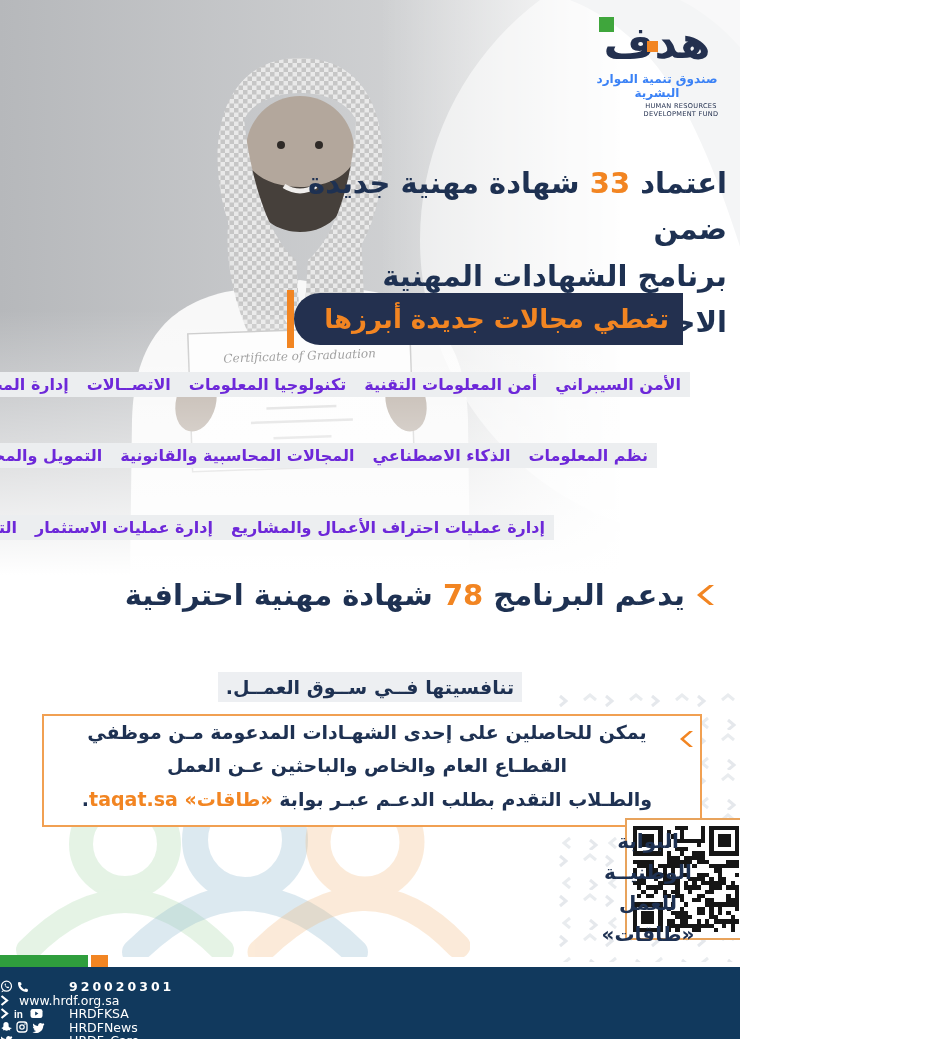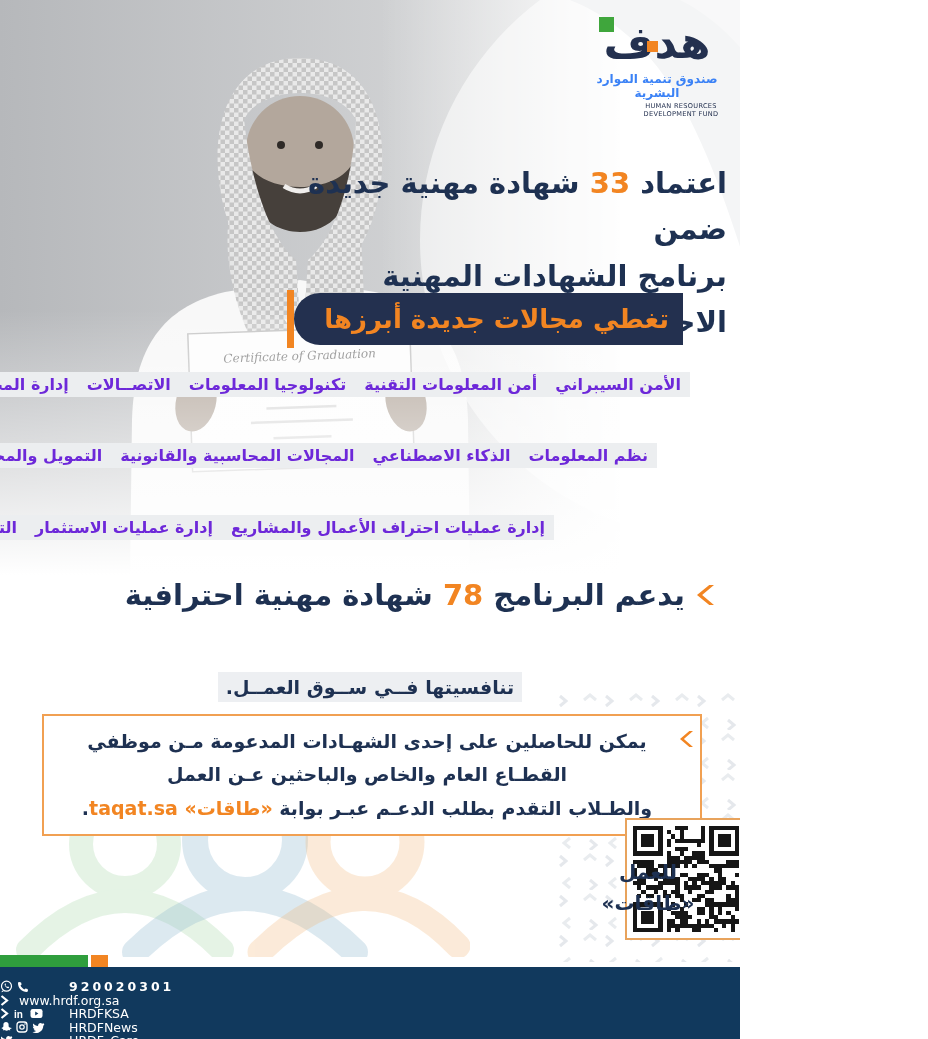--- a/index.html
+++ b/index.html
@@ -30,21 +30,21 @@
         clip-path:polygon(100% 0,30% 50%,100% 100%,72% 100%,0 50%,72% 0);}
   .chev-big{width:17px;height:20px;}
   .chev-small{width:13px;height:16px;}
   .bodyline{left:0;right:0;text-align:center;direction:rtl;font-weight:bold;
             font-size:19px;color:#1E3152;}
   .bl1{top:638px;}
   .bl2{top:676px;}
   .strip{background:#EDEFF2;padding:4px 8px;}
   
   .notice{top:714px;left:42px;right:38px;border:2px solid #F1A052;background:#fff;
-          padding:9px 26px 9px 16px;text-align:center;direction:rtl;font-weight:bold;
+          padding:0 26px 9px 16px;text-align:center;direction:rtl;font-weight:bold;
           font-size:19px;line-height:1.75;color:#1E3152;}
   .notice .bullet{position:absolute;right:7px;top:15px;}
   
   .qr-box{left:625px;top:818px;width:106px;height:106px;border:2px solid #E8A35C;
           padding:6px;background:#fff;}
   .qr-box svg{display:block;width:106px;height:106px;}
   .divider{left:763px;top:820px;width:2px;height:116px;background:#CFD6DB;}
   .qr-arrow{left:742px;top:862px;width:24px;height:28px;background:#23304F;
             clip-path:polygon(100% 0,0 50%,100% 100%,68% 50%);}
   .qr-title{right:22px;top:826px;width:140px;text-align:center;direction:rtl;
@@ -456,21 +456,21 @@
         <rect x="19" y="1" width="5" height="5" fill="#fff"></rect>
         <rect x="20" y="2" width="3" height="3" fill="#161616"></rect>
         <rect x="0" y="18" width="7" height="7" fill="#161616"></rect>
         <rect x="1" y="19" width="5" height="5" fill="#fff"></rect>
         <rect x="2" y="20" width="3" height="3" fill="#161616"></rect>
       </svg>
   </div>
   <div class="abs z1 divider"></div>
   <div class="abs z1 qr-arrow"></div>
   <div class="abs z1 qr-title">
-    <br>
+    <span>البوابة الوطنيــة</span><br>
     <span>للعمل «طاقات»</span>
   </div>
   <svg class="abs z1 phone-ic" width="62" height="70" viewBox="0 0 62 70">
     <rect x="2" y="2" width="58" height="66" rx="6" fill="none" stroke="#E8A35C" stroke-width="2.5"></rect>
     <rect x="9" y="8" width="44" height="48" fill="none" stroke="#E8A35C" stroke-width="1.8"></rect>
     <g stroke="#E8A35C" stroke-width="2" fill="none">
       <path d="M22,26 v-4 h5"></path>
         <path d="M40,22 h-5 M40,22 v4"></path>
       <path d="M22,38 v4 h5"></path>
         <path d="M40,42 h-5 M40,42 v-4"></path>

